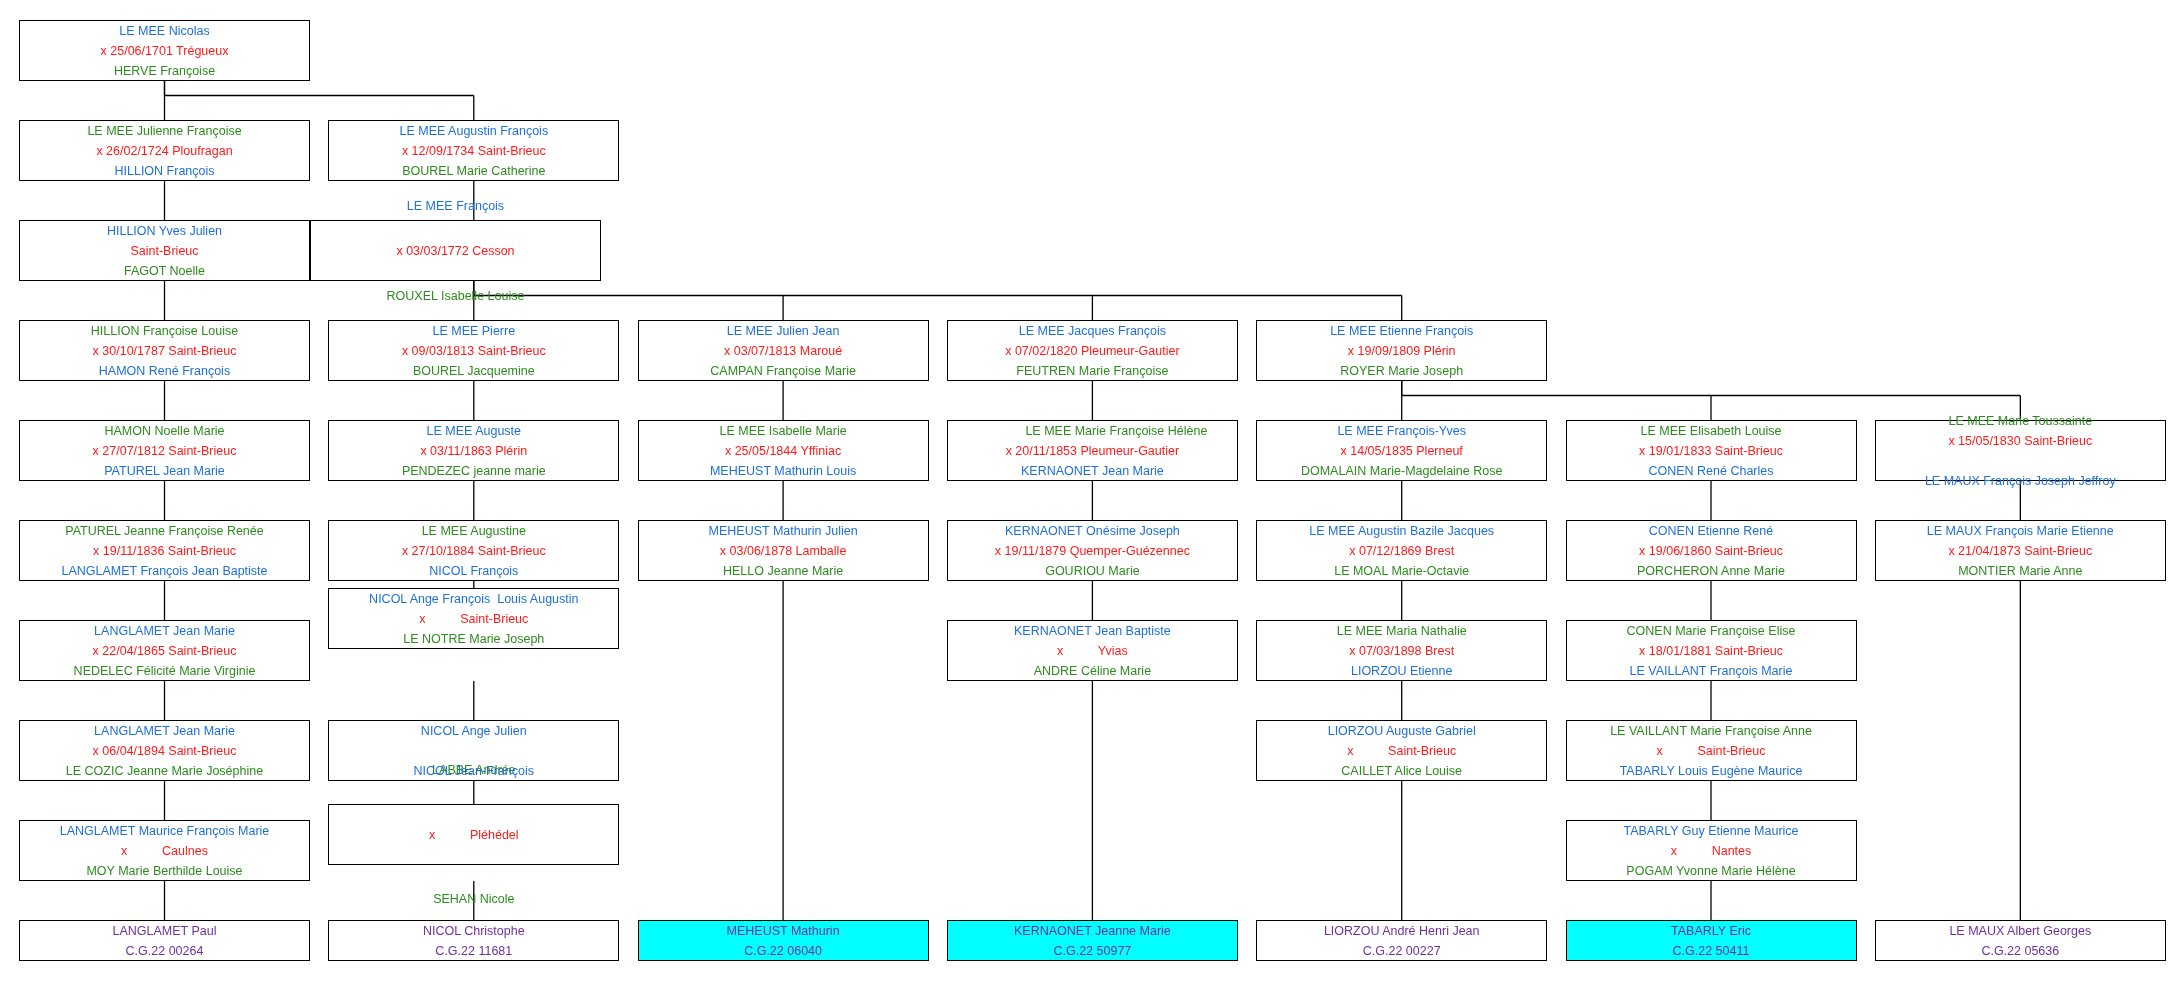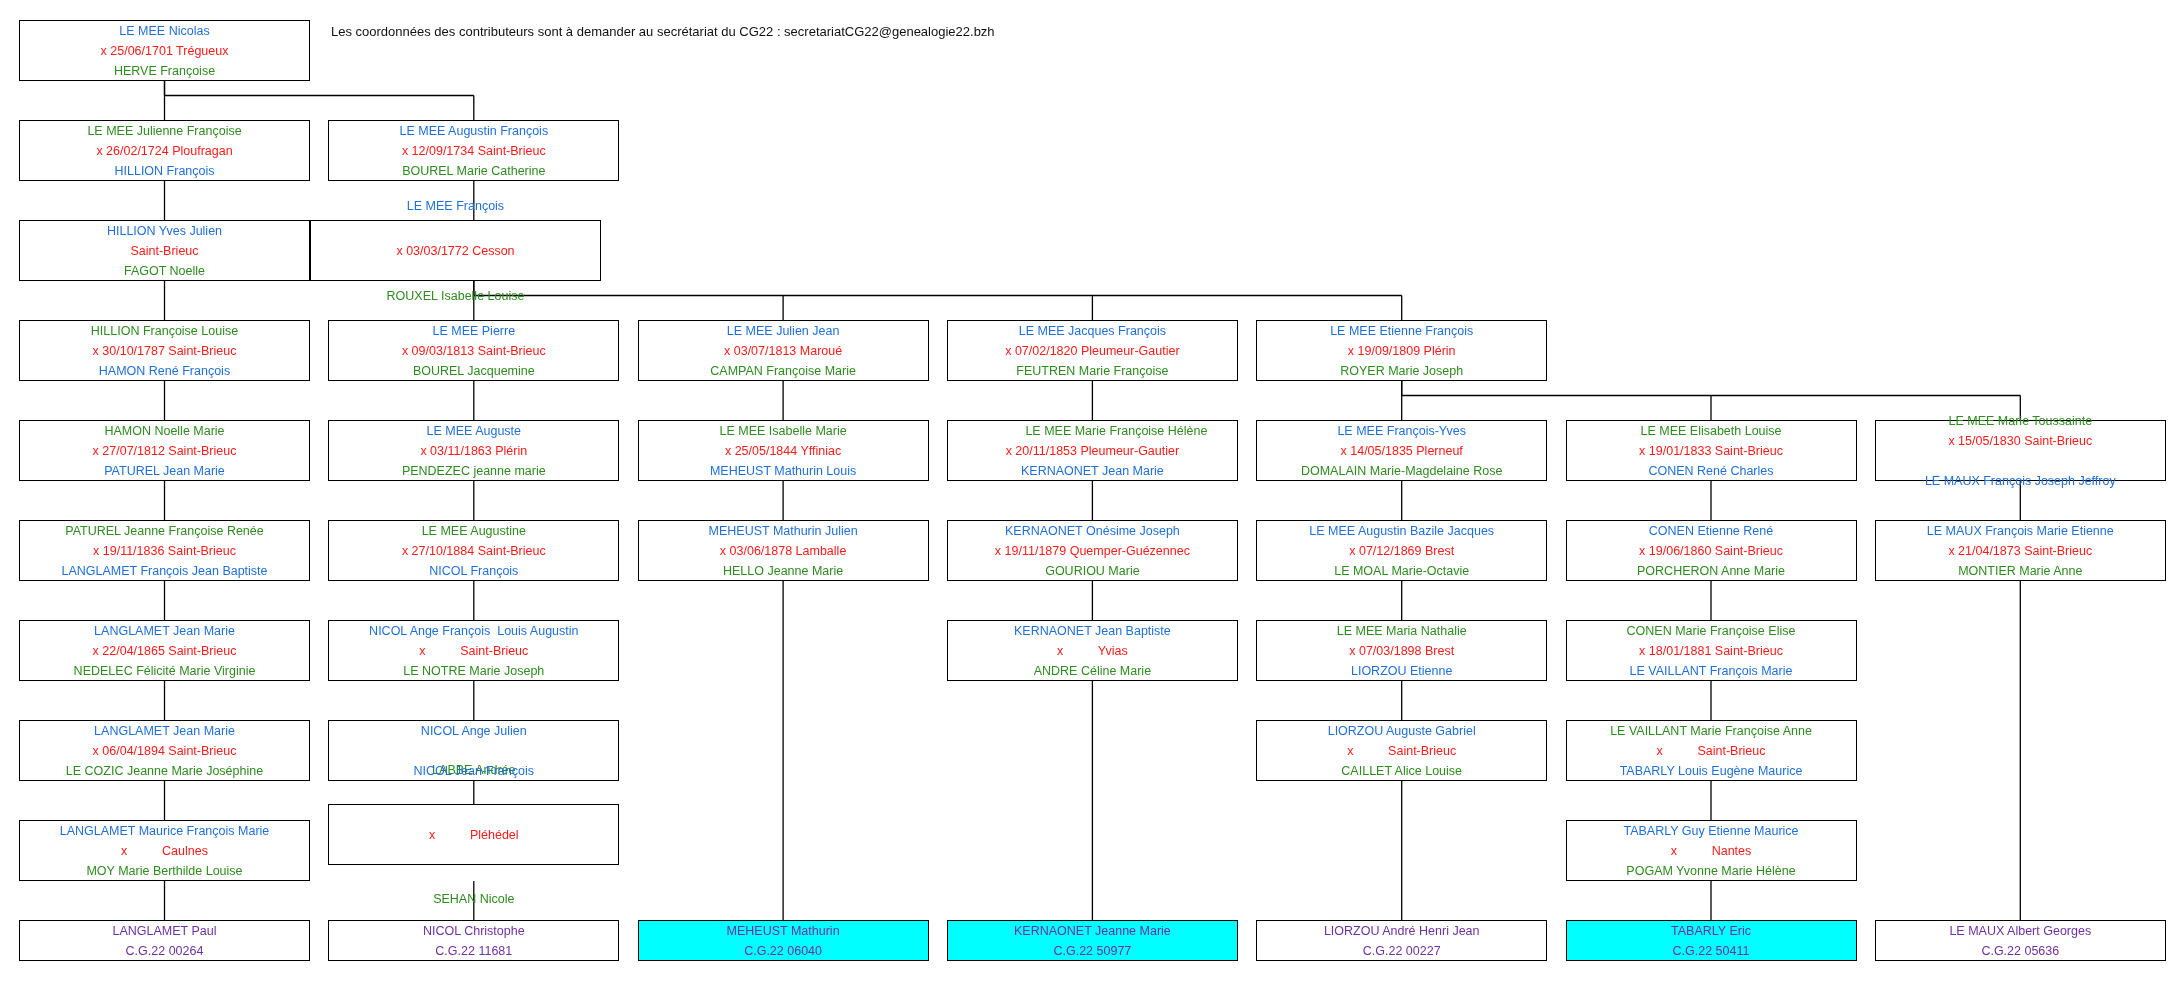--- a/index.html
+++ b/index.html
@@ -15,21 +15,20 @@
   .red { color:#FF1A1A; }
   .green { color:#2E8B1F; }
   .purple { color:#7030A0; }
   .empty-line { height:20px; }
   svg.connectors { position:absolute; left:0; top:0; width:2183px; height:981px; pointer-events:none; }
 </style>
 </head>
 <body>
 
 <div class="header">
-  <div>Les coordonnées des contributeurs sont à demander au secrétariat du CG22 :  secretariatCG22@genealogie22.bzh</div>
 </div>
 
 <svg class="connectors" xmlns="http://www.w3.org/2000/svg">
     <line x1="164.5" y1="81" x2="164.5" y2="95.5" stroke="#000" stroke-width="1.3"></line>
     <line x1="164.5" y1="95.5" x2="473.8" y2="95.5" stroke="#000" stroke-width="1.3"></line>
     <line x1="473.8" y1="95.5" x2="473.8" y2="120" stroke="#000" stroke-width="1.3"></line>
     <line x1="473.8" y1="281" x2="473.8" y2="295.5" stroke="#000" stroke-width="1.3"></line>
     <line x1="473.8" y1="295.5" x2="1401.7" y2="295.5" stroke="#000" stroke-width="1.3"></line>
     <line x1="783.1" y1="295.5" x2="783.1" y2="320" stroke="#000" stroke-width="1.3"></line>
     <line x1="1092.4" y1="295.5" x2="1092.4" y2="320" stroke="#000" stroke-width="1.3"></line>
@@ -195,21 +194,21 @@
     <div class="box" style="left: 1874.8px; top: 520px;">
       <span class="blue" style="white-space: pre;">LE MAUX François Marie Etienne</span>
       <span class="red" style="white-space: pre;">x 21/04/1873 Saint-Brieuc</span>
       <span class="green" style="white-space: pre;">MONTIER Marie Anne</span>
     </div>
     <div class="box" style="left: 19px; top: 620px;">
       <span class="blue" style="white-space: pre;">LANGLAMET Jean Marie</span>
       <span class="red" style="white-space: pre;">x 22/04/1865 Saint-Brieuc</span>
       <span class="green" style="white-space: pre;">NEDELEC Félicité Marie Virginie</span>
     </div>
-    <div class="box" style="left: 328.3px; top: 620px;">
+    <div class="box" style="left: 328.3px; top: 588px;">
       <span class="blue" style="white-space: pre;">NICOL Ange François  Louis Augustin</span>
       <span class="red" style="white-space: pre;">x          Saint-Brieuc</span>
       <span class="green" style="white-space: pre;">LE NOTRE Marie Joseph</span>
     </div>
     <div class="box" style="left: 946.9px; top: 620px;">
       <span class="blue" style="white-space: pre;">KERNAONET Jean Baptiste</span>
       <span class="red" style="white-space: pre;">x          Yvias</span>
       <span class="green" style="white-space: pre;">ANDRE Céline Marie</span>
     </div>
     <div class="box" style="left: 1256.2px; top: 620px;">

